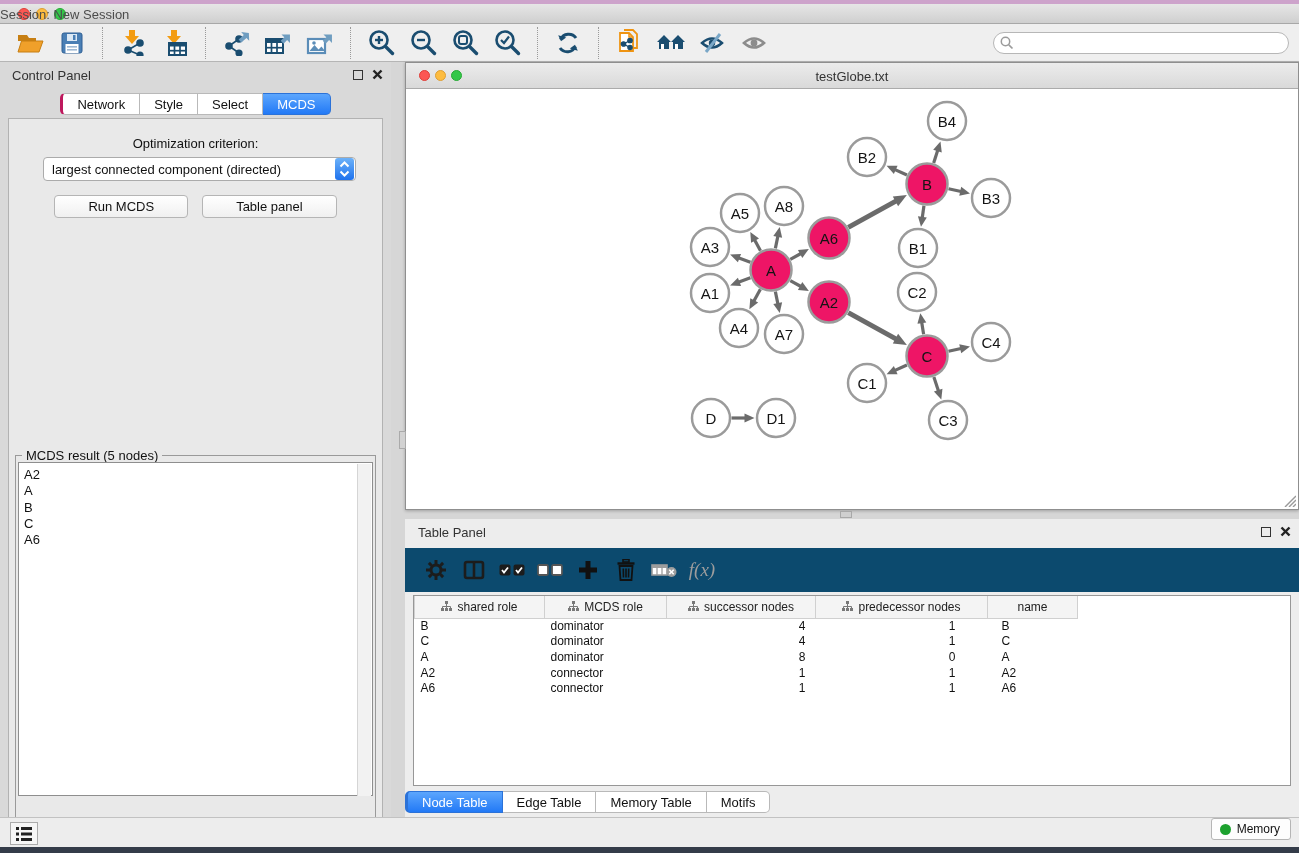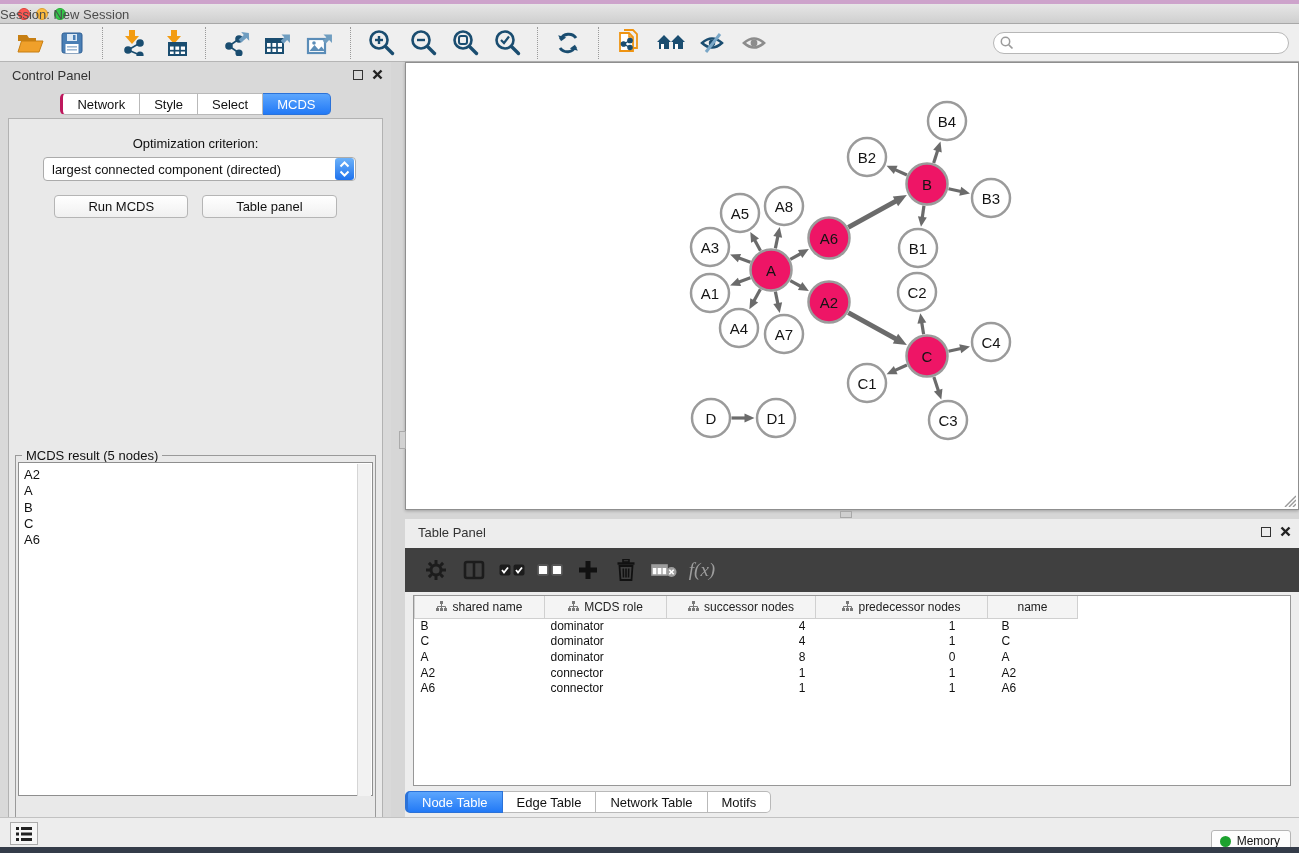--- a/index.html
+++ b/index.html
@@ -84,40 +84,40 @@
   .left-knob { position:absolute; left:-7px; top:368px; width:7px; height:18px;
     background:#d2d2d2; border:1px solid #aaa; }
 
   
   .hsplit-knob { position:absolute; left:840px; top:511px; width:12px; height:7px;
     background:#cfcfcf; border:1px solid #a8a8a8; }
 
   
   .tpanel { position:absolute; left:405px; top:519px; width:894px; height:298px; background:#ededed; }
   .tpanel .panel-head .ph-title { left:13px; }
-  .ttoolbar { position:absolute; left:0; top:29px; width:894px; height:44px; background:#404040;
+  .ttoolbar { position:absolute; left:0; top:29px; width:894px; height:44px; background:#0c4a6e;
     display:flex; align-items:center; padding-left:12px; gap:0; }
   .ttbtn { width:38px; height:36px; display:flex; align-items:center; justify-content:center; }
   .fx { font-family:"Liberation Serif", serif; font-style:italic; font-size:19px; color:#9d9d9d; }
   .tviewport { position:absolute; left:8px; top:76px; width:878px; height:191px; background:#fff;
     border:1px solid #979797; }
   table.data { border-collapse:collapse; table-layout:fixed; font-size:12px; color:#111; }
   table.data th { height:22px; background:#f4f4f4; border:1px solid #d0d0d0; border-top:none;
     font-weight:normal; font-size:12px; color:#222; }
   table.data th .th-inner { display:flex; align-items:center; justify-content:center; gap:5px; }
   table.data td { height:15.6px; padding:0 6px; white-space:nowrap; overflow:hidden; }
   td.al { text-align:left; } td.ar { text-align:right; }
   .ttabs-row { position:absolute; left:0; top:272px; width:894px; display:flex; justify-content:flex-start; }
 
   
   .statusbar { position:absolute; left:0; top:817px; width:1299px; height:30px; background:#ededed;
     border-top:1px solid #c2c2c2; }
   .list-btn { position:absolute; left:10px; top:4px; width:28px; height:23px; background:#f6f6f6;
     border:1px solid #ababab; display:flex; align-items:center; justify-content:center; }
-  .memory-btn { position:absolute; right:8px; top:12px; height:22px; padding:0 10px 0 8px;
+  .memory-btn { position:absolute; right:8px; top:0; height:22px; padding:0 10px 0 8px;
     background:#fdfdfd; border:1px solid #b5b5b5; border-radius:3px;
     display:flex; align-items:center; gap:6px; font-size:12px; color:#111; }
   .memdot { width:11px; height:11px; border-radius:50%; background:#1ca12e; }
   svg { display:block; }
 </style>
 </head>
 <body>
 
 <div class="app">
   <div class="desk-top"></div>
@@ -348,20 +348,26 @@
               <div class="result-item">C</div>
               <div class="result-item">A6</div>
             </div>
           <div class="result-scroll"></div>
         </div>
       </div>
     </div>
   </div>
 
   <div class="netwin">
+    <div class="netwin-titlebar">
+      <span class="tl2 red"></span>
+      <span class="tl2 yellow"></span>
+      <span class="tl2 green"></span>
+      <div class="title">testGlobe.txt</div>
+    </div>
     <div class="canvas">
       <svg id="graph-svg" width="892" height="420" viewBox="0 0 892 420">
           <line x1="354.48901716798036" y1="161.67335414757676" x2="348.09427243384454" y2="149.9152751202948" stroke="#6b6b6b" stroke-width="3.2"></line>
           <polygon points="344.2720968585647,142.8874039012318 353.00299388838744,149.5222691639656 345.0966387669416,153.82221668615549" fill="#6b6b6b"></polygon>
           <line x1="369.3793183343823" y1="159.44027896919482" x2="372.1277322334419" y2="145.9096259276706" stroke="#6b6b6b" stroke-width="3.2"></line>
           <polygon points="373.72021162776275,138.06972737101415 376.1395553229809,148.76537022614016 367.31966944674247,146.97383090752922" fill="#6b6b6b"></polygon>
           <line x1="344.4146596993366" y1="173.23831431286462" x2="331.60306994861685" y2="168.4077148986588" stroke="#6b6b6b" stroke-width="3.2"></line>
           <polygon points="324.11749165746653,165.5852837397005 335.06208204831853,164.90268489962634 331.8868469944904,173.32396047717046" fill="#6b6b6b"></polygon>
           <line x1="344.4146596993366" y1="188.76168568713538" x2="331.60306994861685" y2="193.5922851013412" stroke="#6b6b6b" stroke-width="3.2"></line>
           <polygon points="324.11749165746653,196.4147162602995 331.8868469944904,188.67603952282954 335.06208204831853,197.09731510037366" fill="#6b6b6b"></polygon>
@@ -540,21 +546,21 @@
                       <rect x="8" y="7" width="3" height="3"></rect>
                     </g>
                     <g stroke="#787878" stroke-width="1">
                       <line x1="5.5" y1="3" x2="5.5" y2="5.5"></line>
                       <line x1="1.5" y1="5.5" x2="9.5" y2="5.5"></line>
                       <line x1="1.5" y1="5.5" x2="1.5" y2="7"></line>
                       <line x1="5.5" y1="5.5" x2="5.5" y2="7"></line>
                       <line x1="9.5" y1="5.5" x2="9.5" y2="7"></line>
                     </g>
                   </svg>
-                  <span>shared name</span>
+                  <span>shared role</span>
                 </span>
               </th>
               <th style="width: 122px; margin-left: 26px;">
                 <span class="th-inner">
                   <svg width="11" height="11" viewBox="0 0 11 11">
                     <g fill="#787878">
                       <rect x="4" y="0" width="3" height="3"></rect>
                       <rect x="0" y="7" width="3" height="3"></rect>
                       <rect x="4" y="7" width="3" height="3"></rect>
                       <rect x="8" y="7" width="3" height="3"></rect>
@@ -659,21 +665,21 @@
               <td class="al" style="padding-left: 14px;">A6</td>
               <td></td>
             </tr>
           </tbody>
       </table>
     </div>
     <div class="ttabs-row">
       <div class="seg" id="table-tabs">
           <div class="tab active">Node Table</div>
           <div class="tab">Edge Table</div>
-          <div class="tab">Network Table</div>
+          <div class="tab">Memory Table</div>
           <div class="tab">Motifs</div>
         </div>
     </div>
   </div>
 
   <div class="statusbar">
     <div class="list-btn">
       <svg width="16" height="14" viewBox="0 0 16 14">
         <g fill="#222">
           <rect x="0" y="0" width="3" height="3"></rect>

